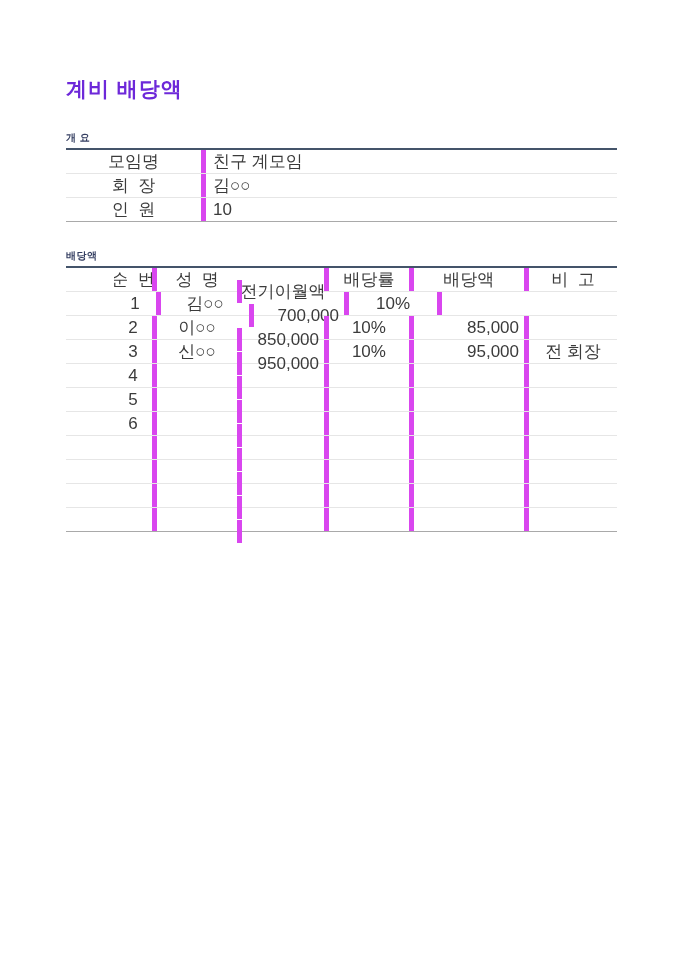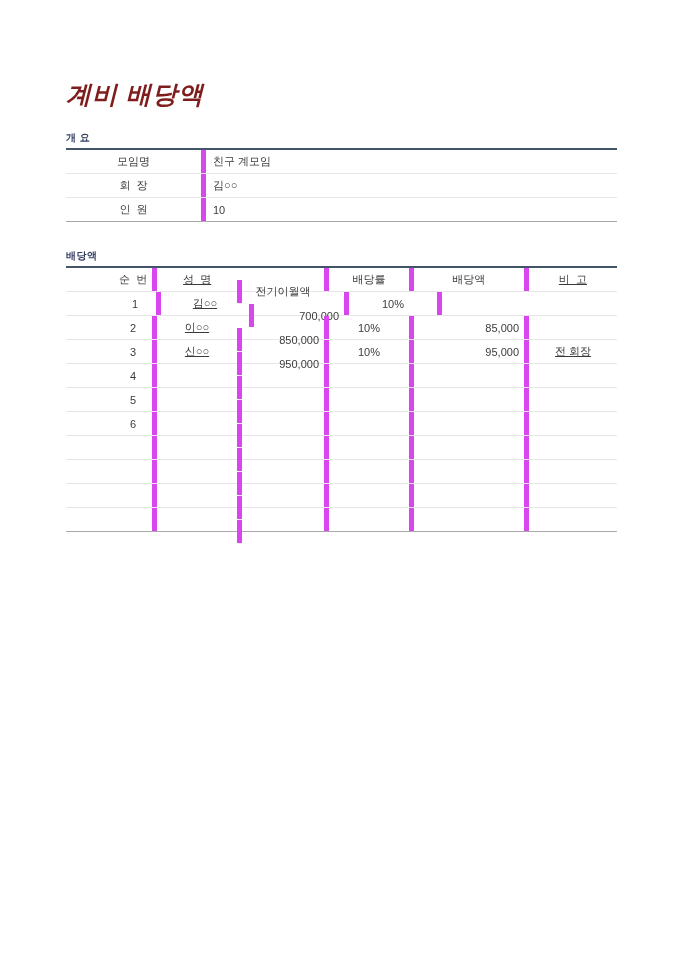--- a/index.html
+++ b/index.html
@@ -12,44 +12,43 @@
     height: 962px;
     position: relative;
     font-family: "Liberation Sans", sans-serif;
     color: #3b3b3b;
     -webkit-font-smoothing: antialiased;
   }
   .page-title {
     position: absolute;
     left: 66px;
     top: 61px;
-    font-size: 25px;
+    font-size: 21px;
     font-weight: bold;
-    color: #7f1d1d;
+    color: #6d28d9;
     letter-spacing: 1px;
-    font-style: italic;
   }
   .section-heading {
     position: absolute;
     left: 66px;
     font-size: 10px;
     font-weight: bold;
     color: #333d60;
     letter-spacing: 0.5px;
   }
   #overview-heading { top: 131px; }
   #dividend-heading { top: 249px; }
 
   .doc-table {
     position: absolute;
     left: 66px;
     width: 551px;
     border-top: 2.5px solid #44546a;
     box-sizing: border-box;
-    font-size: 11px;
+    font-size: 17px;
   }
   #overview-table { top: 148px; }
   #dividend-table { top: 266px; }
 
   .t-row {
     display: flex;
     height: 24px;
     align-items: center;
     border-bottom: 1px solid #e6e6e6;
     box-sizing: border-box;
@@ -72,25 +71,25 @@
     justify-content: center;
   }
   .ov-value {
     flex: 1;
     padding-left: 7px;
     justify-content: flex-start;
   }
 
   
   .col-no       { width: 42px;  justify-content: center; margin-left: 48px; }
-  .col-name     { width: 93px;  justify-content: center; text-decoration: underline; }
+  .col-name     { width: 93px;  justify-content: center; }
   .col-carry    { width: 95px;  justify-content: flex-end; padding-right: 5px; margin-top: 24px; }
   .col-rate     { width: 93px;  justify-content: center; }
   .col-dividend { width: 126px; justify-content: flex-end; padding-right: 5px; }
-  .col-note     { width: 102px; justify-content: center; text-decoration: underline; }
+  .col-note     { width: 102px; justify-content: center; }
 
   .header-row .cell {
     justify-content: center;
     padding: 0;
     color: #3b3b3b;
   }
 </style>
 </head>
 <body>
 

